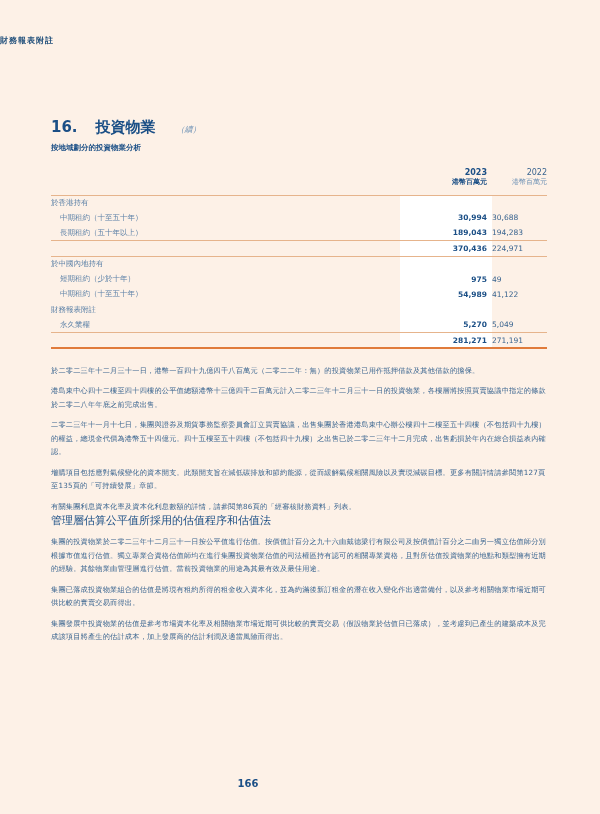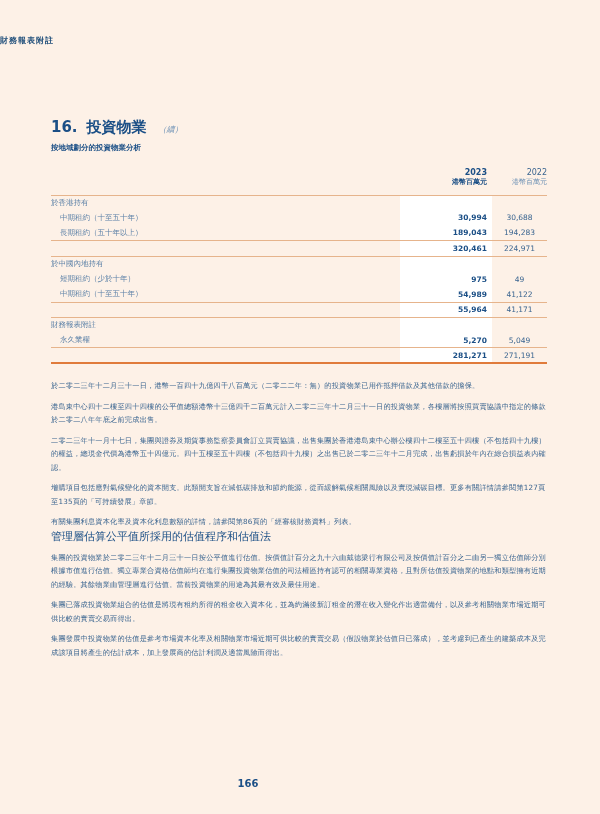--- a/index.html
+++ b/index.html
@@ -12,31 +12,31 @@
       overflow: hidden;
     }
     .running-header {
       position: absolute; top: 35px; left: 0; width: 600px;
       text-align: left; font-size: 8px; letter-spacing: 1px;
       color: #1f4e7a; font-weight: bold;
     }
     .content { position: absolute; left: 51px; top: 118px; width: 496px; }
     .section-title {
       font-size: 15px; font-weight: bold; color: #1b4f86;
-      display: flex; align-items: baseline; gap: 9px;
+      display: flex; align-items: baseline; gap: 18px;
     }
     .section-title .cont { font-size: 8px; font-style: italic; font-weight: normal; color: #6a8fb4; margin-left: 3px; }
     .subtitle { font-size: 7.5px; font-weight: bold; color: #1b4f86; margin-top: 6px; }
 
     table.fin { width: 496px; border-collapse: collapse; margin-top: 14px; font-size: 7.5px; }
     table.fin td, table.fin th { padding: 0; height: 15.3px; vertical-align: middle; }
     table.fin th { font-weight: normal; text-align: right; }
     .col-label { width: 349px; }
     .col-2023 { width: 92px; text-align: right; padding-right: 5px !important; background: #ffffff; }
-    .col-2022 { width: 55px; text-align: center; color: #3a6590; }
+    .col-2022 { width: 55px; text-align: left; color: #3a6590; }
     .hdr-2023 { background: transparent !important; }
     .yr { font-weight: bold; font-size: 8px; display: block; color: #1b4f86; }
     .yr22 { font-size: 8px; display: block; color: #3a6590; }
     .unit { font-size: 7px; display: block; color: #1b4f86; font-weight: bold; }
     .unit22 { font-size: 7px; display: block; color: #6a8fb4; }
     tr.head-row th { height: 28px; padding-bottom: 8px; vertical-align: bottom; }
     tr.head-row { border-bottom: 1px solid #e6b48c; }
     .group-label { color: #5d82a8; padding-left: 0; }
     .item-label { color: #5d82a8; padding-left: 9px !important; }
     .val23 { font-weight: bold; color: #1b4f86; }
@@ -88,43 +88,38 @@
       <td class="col-2023 val23">30,994</td>
       <td class="col-2022">30,688</td>
     </tr>
     <tr>
       <td class="col-label item-label">長期租約（五十年以上）</td>
       <td class="col-2023 val23">189,043</td>
       <td class="col-2022">194,283</td>
     </tr>
     <tr class="subtotal">
       <td class="col-label"></td>
-      <td class="col-2023 val23">320,461</td>
+      <td class="col-2023 val23">370,436</td>
       <td class="col-2022">224,971</td>
     </tr>
 
     <tr>
       <td class="col-label group-label">於中國內地持有</td>
       <td class="col-2023"></td>
       <td class="col-2022"></td>
     </tr>
     <tr>
       <td class="col-label item-label">短期租約（少於十年）</td>
       <td class="col-2023 val23">975</td>
       <td class="col-2022">49</td>
     </tr>
     <tr>
       <td class="col-label item-label">中期租約（十至五十年）</td>
       <td class="col-2023 val23">54,989</td>
       <td class="col-2022">41,122</td>
-    </tr>
-    <tr class="subtotal">
-      <td class="col-label"></td>
-      <td class="col-2023 val23">55,964</td>
-      <td class="col-2022">41,171</td>
     </tr>
 
     <tr>
       <td class="col-label group-label">財務報表附註</td>
       <td class="col-2023"></td>
       <td class="col-2022"></td>
     </tr>
     <tr>
       <td class="col-label item-label">永久業權</td>
       <td class="col-2023 val23">5,270</td>

